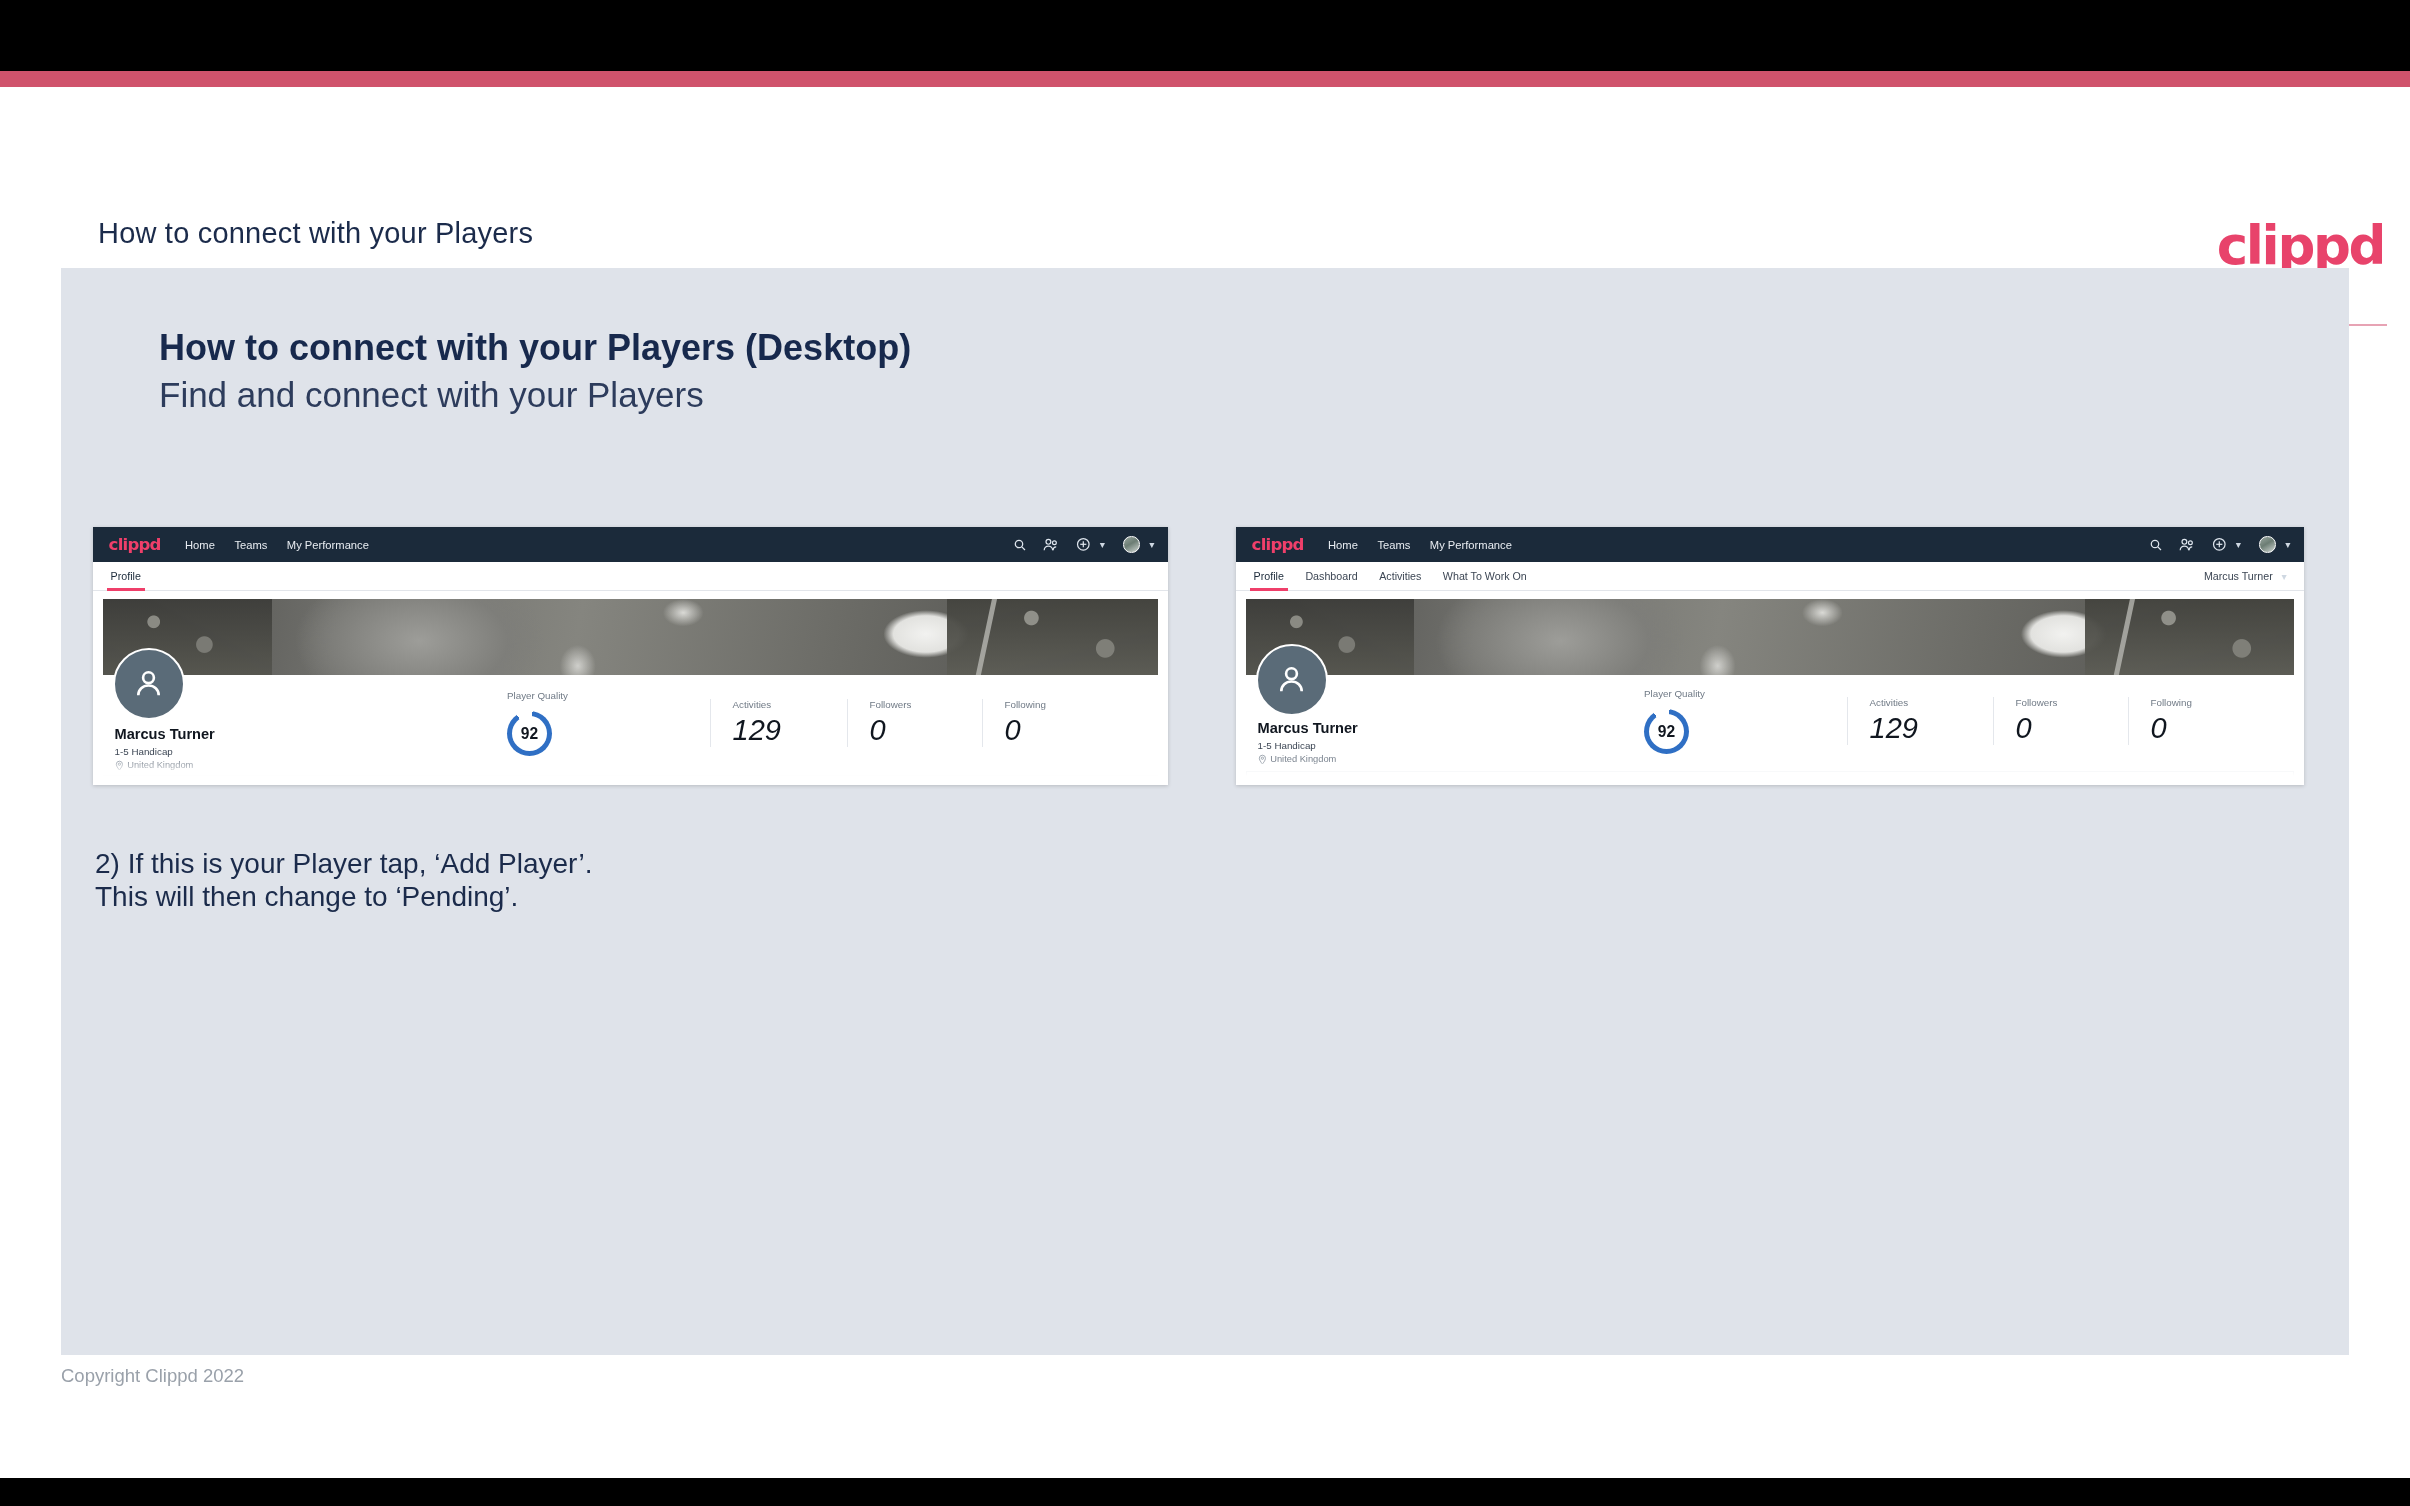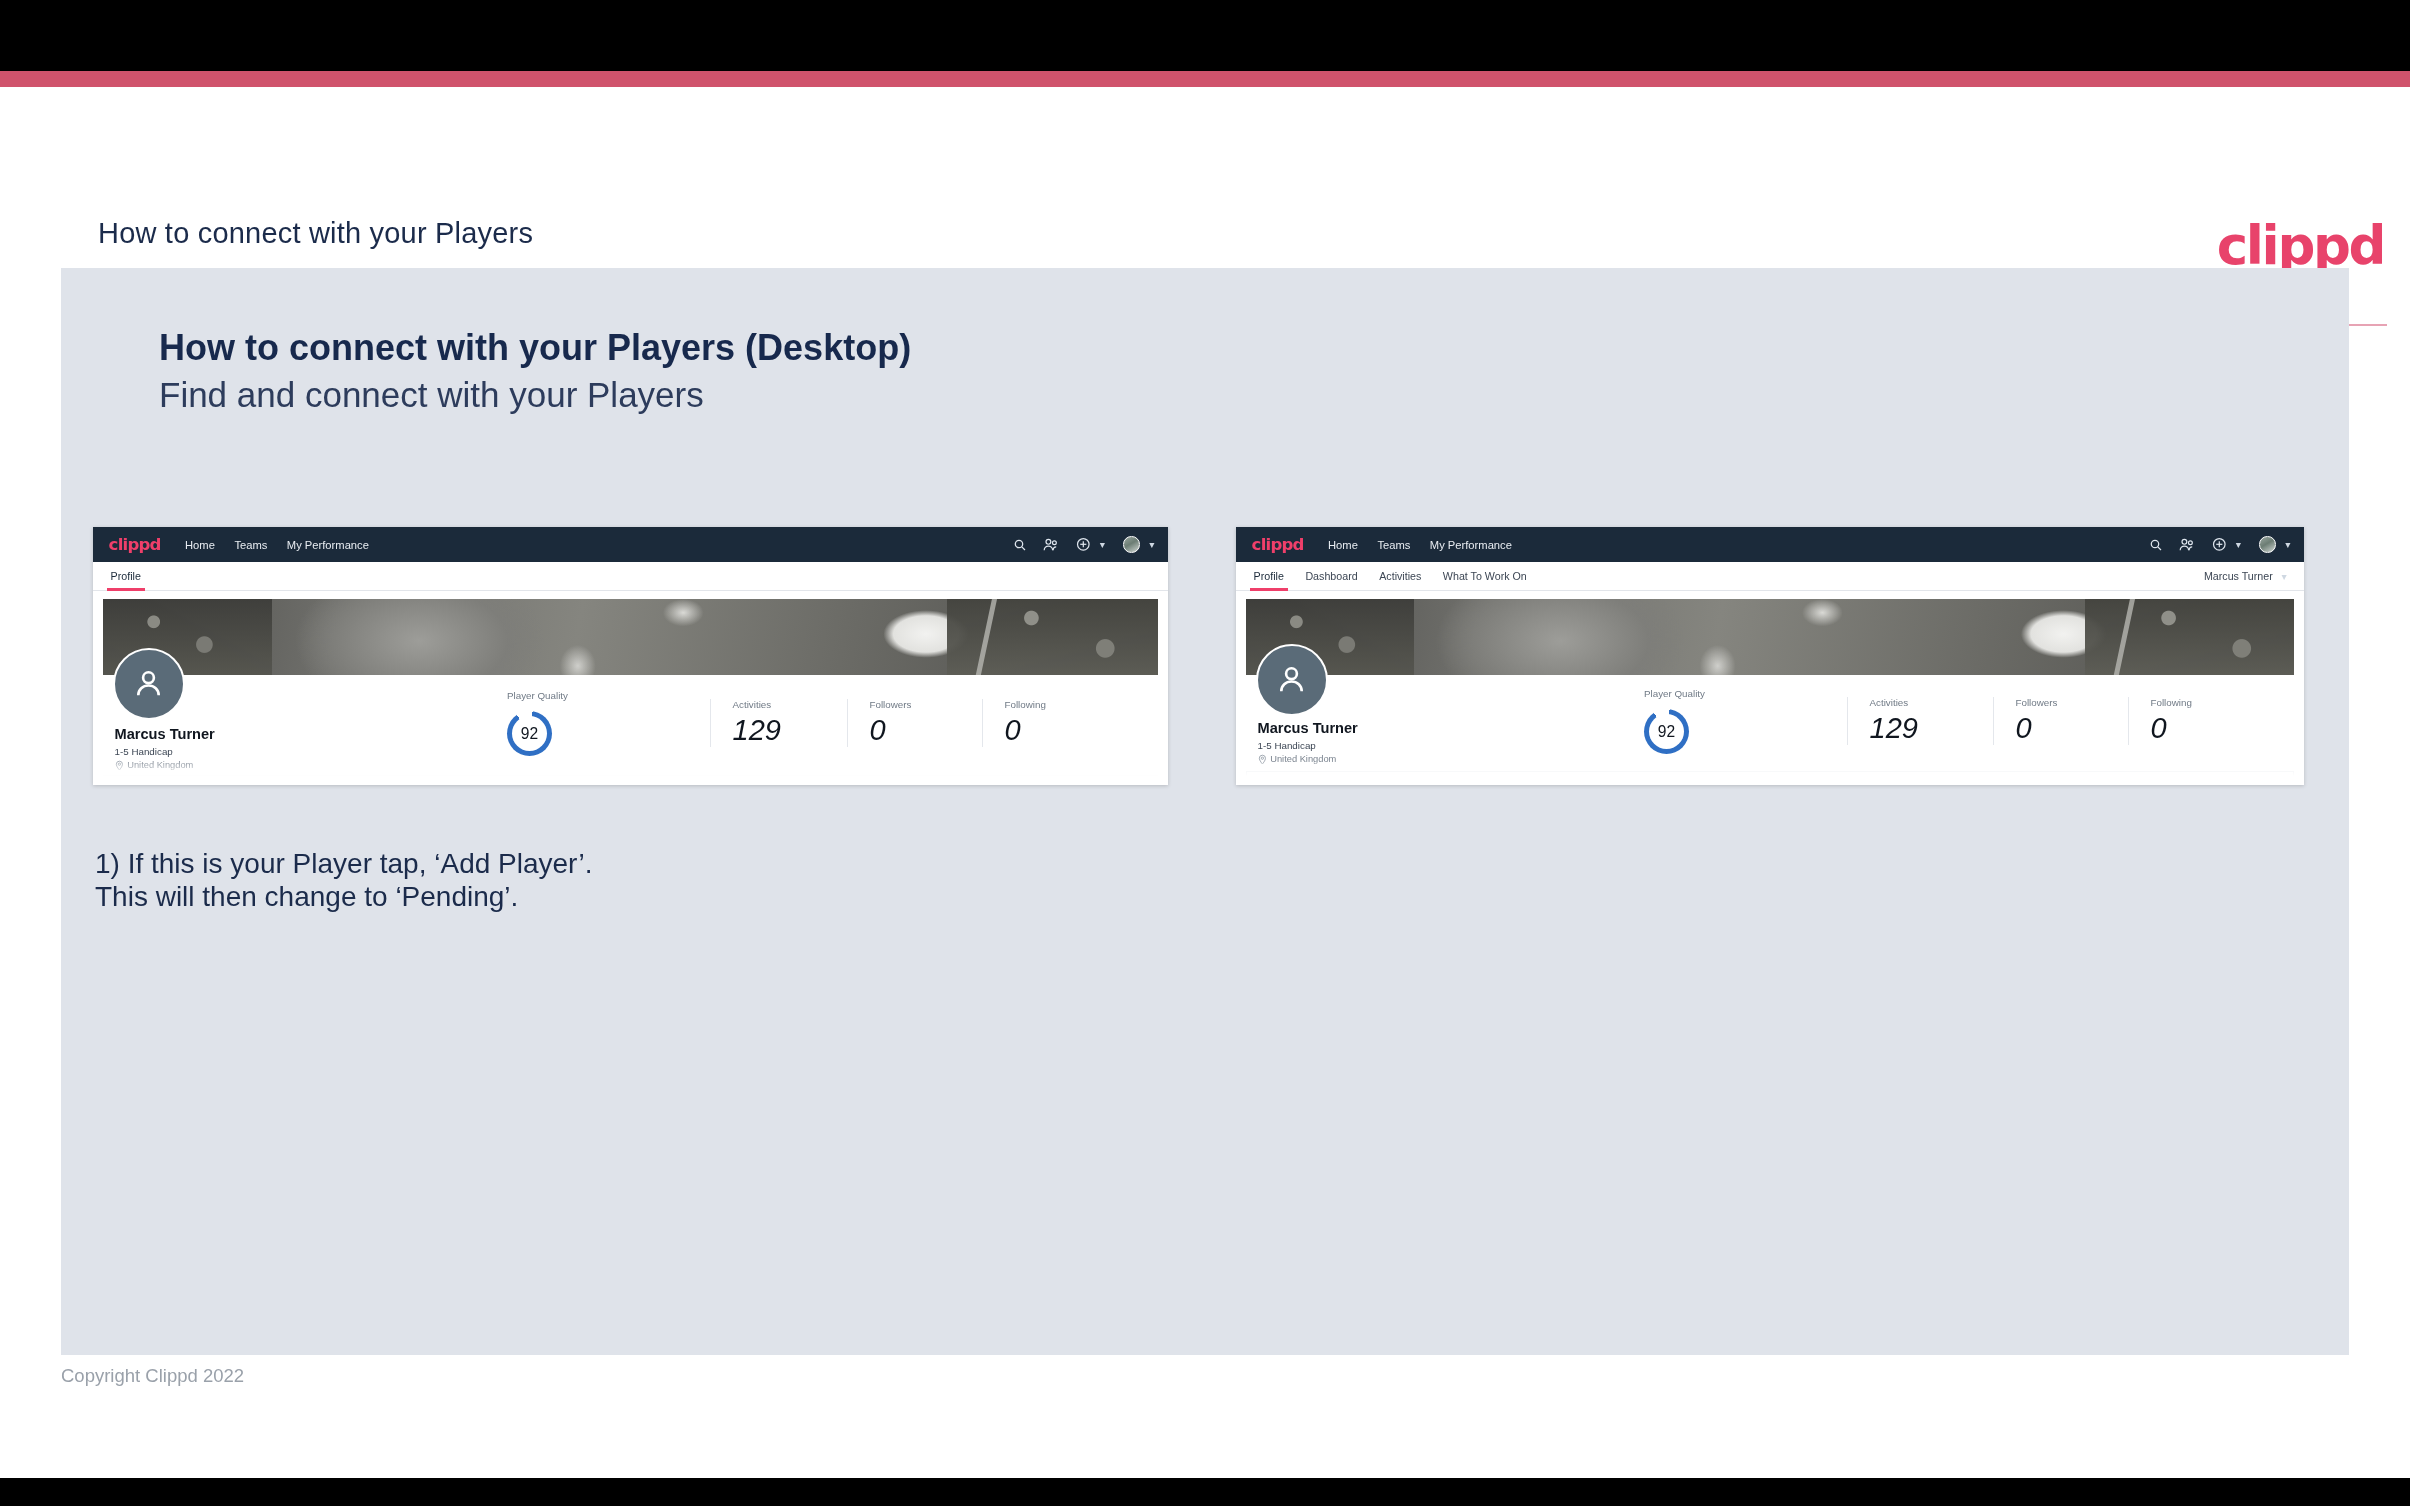--- a/index.html
+++ b/index.html
@@ -115,21 +115,21 @@
   .stat-value { color:#10161f; font-weight:400;font-style:italic; }
   .ring {
     position:relative; border-radius:50%;
     display:flex; align-items:center; justify-content:center;
     background:
       conic-gradient(from 8deg, #2f6fc4 0deg 318deg, #ffffff 318deg 360deg);
   }
   .ring:after {
     content:""; position:absolute; border-radius:50%; background:#fff;
   }
-  .ring span { position:relative; z-index:2; font-weight:400; color:#10161f; }
+  .ring span { position:relative; z-index:2; font-weight:700; color:#10161f; }
 
   .lower-card { margin:5.9px 9.8px 0 9.8px; background:#fff; border:1px solid #e7eaee;
                 position:relative; height:59px; }
 
   .actbar { margin:5.9px 9.8px 0 9.8px; background:#fff; border:1px solid #e7eaee;
             height:31px; display:flex; align-items:center; position:relative; }
   .actbar-title { font-size:10.2px; font-weight:700; color:#1b2a3a; margin-left:11.7px; }
   .actbar-sub   { font-size:9.8px; color:#39424f; margin-left:88px; }
   .actbar-right { position:absolute; right:9.8px; display:flex; align-items:center; gap:9.8px; }
   .legend { display:flex; align-items:center; gap:9.8px; }
@@ -411,21 +411,21 @@
             <span class="seg active">6 mths</span>
             <span class="seg">3 mths</span>
             <span class="seg">1 mth</span>
           </div>
         </div>
       </div>
 
       <div class="fade-bottom"></div>
     </div>
 
-    <div class="caption caption-left" style="white-space:pre-line;">1) If this is your Player tap, ‘Add Player’.
+    <div class="caption caption-left" style="white-space:pre-line;">2) If this is your Player tap, ‘Add Player’.
 This will then change to ‘Pending’.</div>
 
   </div>
 
   <div class="footer-copy">Copyright Clippd 2022</div>
 
   <div class="bottombar-black"></div>
 </div>
 
 

